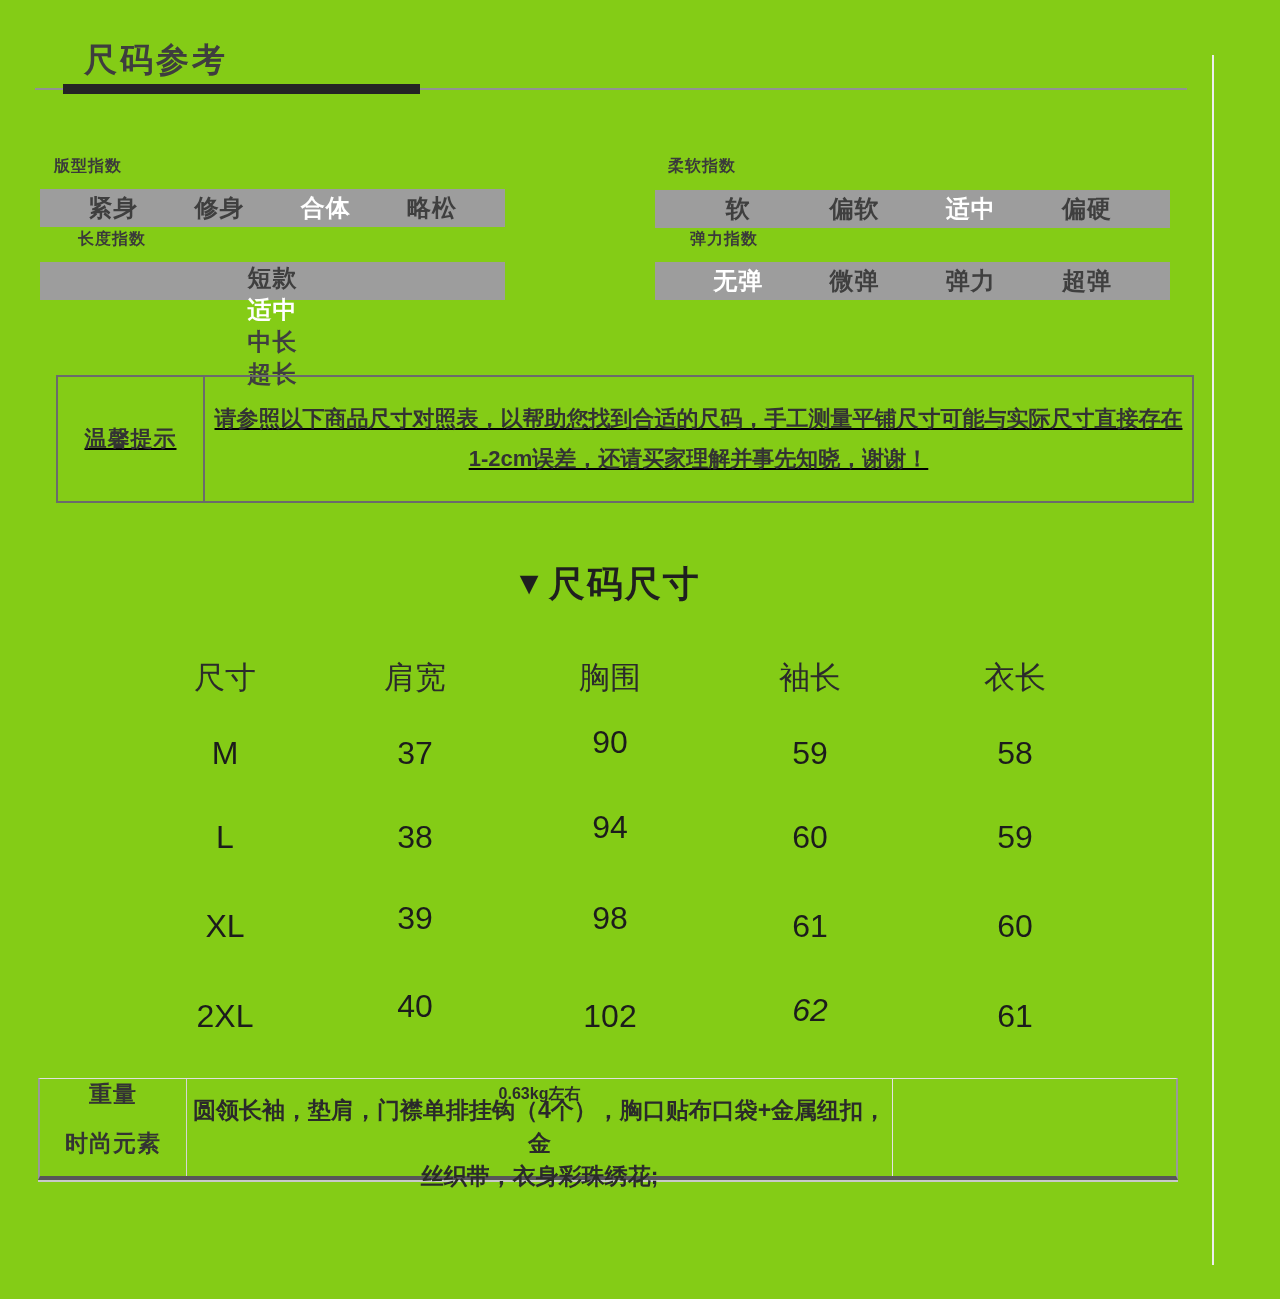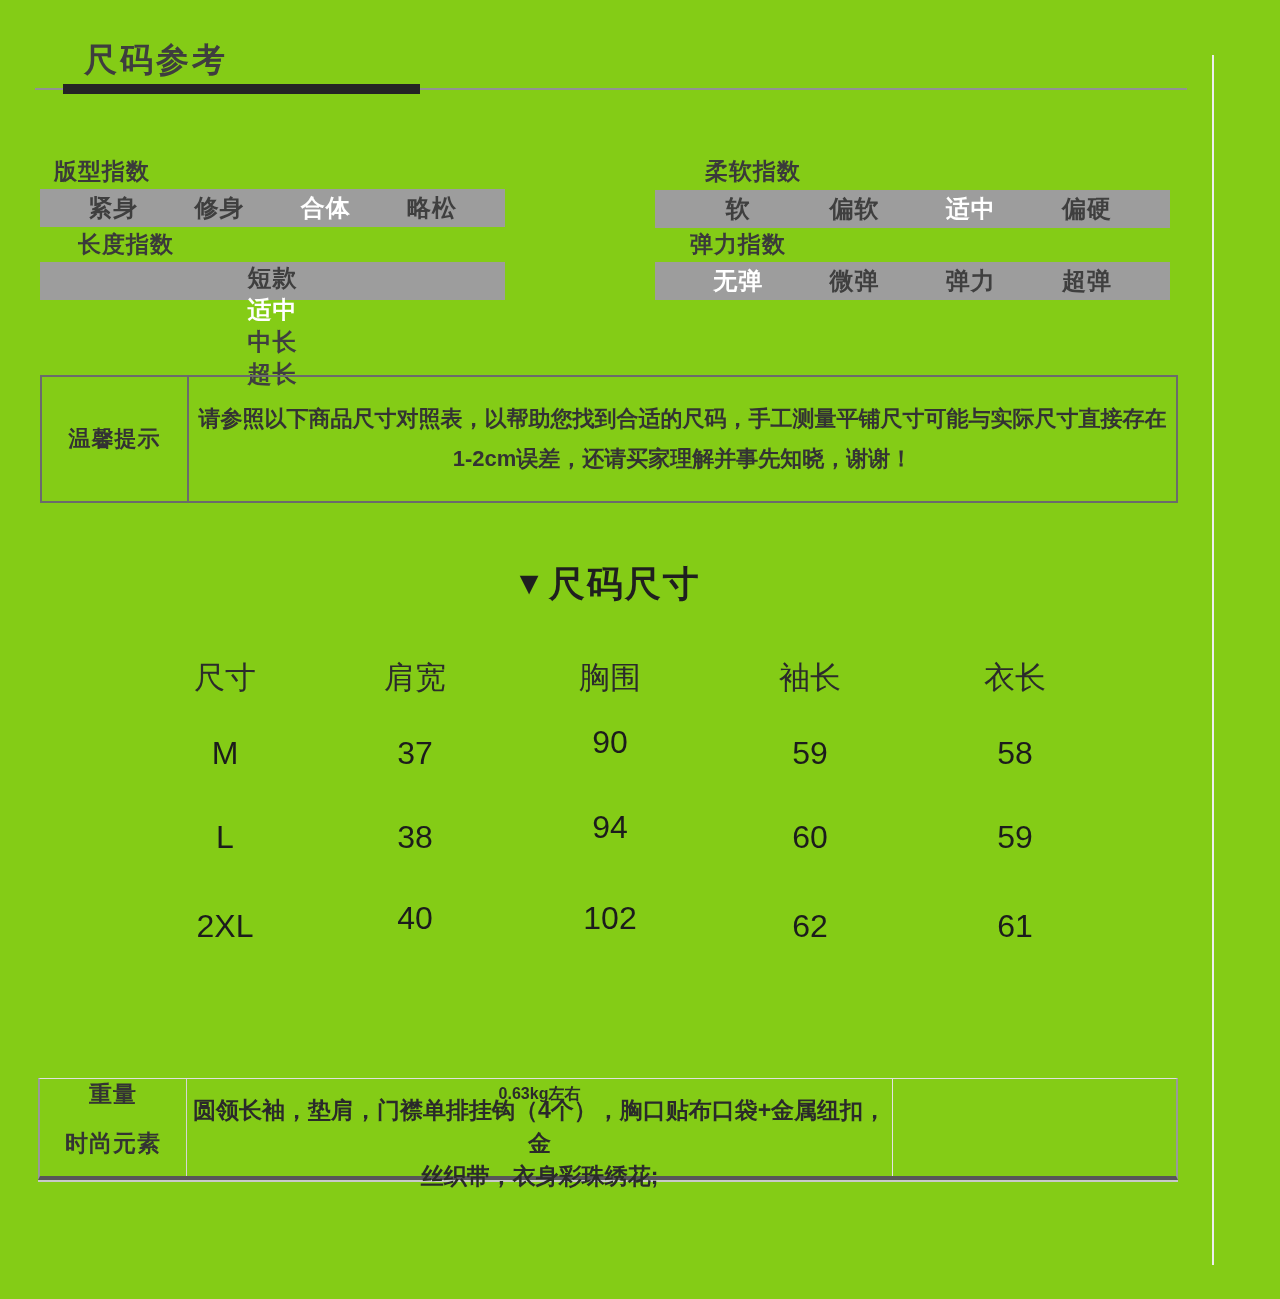--- a/index.html
+++ b/index.html
@@ -14,36 +14,36 @@
 
   
   .page-title {
     left:84px; top:38px; font-size:33px; font-weight:600; color:#3e3e3e;
     letter-spacing:3px;
   }
   .title-rule { left:35px; top:88px; width:1152px; height:2px; background:#929292; }
   .title-rule-accent { position:absolute; left:28px; top:-4px; width:357px; height:10px; background:#242424; }
 
   
-  .index-label { font-size:23px; font-weight:600; color:#3a3a3a; letter-spacing:1px; }
+  .index-label { font-size:16px; font-weight:600; color:#3a3a3a; letter-spacing:1px; }
   .index-bar {
     background:#9d9d9d; display:flex; align-items:center; height:38px;
   }
   .index-bar .opt {
     flex:1; text-align:center; font-size:24px; font-weight:700; color:#3f3f3f;
     letter-spacing:1px;
   }
   .index-bar .opt.selected { color:#ffffff; }
   .bar-left { width:465px; padding:0 20px; box-sizing:content-box; width:425px; }
   .bar-right { padding:0 25px; width:465px; }
 
   
   .notice {
-    left:40px; top:375px; width:1138px; height:128px; box-sizing:border-box;
-    border:2px solid #6b6b6b; display:flex;
+    left:56px; top:375px; width:1138px; height:128px; box-sizing:border-box;
+    border:2px solid #6b6b6b; display:flex;text-decoration:underline;
   }
   .notice-header {
     width:145px; border-right:2px solid #6b6b6b; display:flex; align-items:center;
     justify-content:center; font-size:22px; font-weight:700; color:#333333;
     letter-spacing:1px;
   }
   .notice-body {
     flex:1; display:flex; align-items:center; justify-content:center;
     text-align:center; font-size:22px; font-weight:700; color:#333333;
     line-height:40px; white-space:pre-line; padding:12px 8px;border-radius:26px;
@@ -71,21 +71,21 @@
   .size-table tbody tr:nth-child(1) { height:90px; }
   .size-table tbody tr:nth-child(2) { height:78px; }
   .size-table tbody tr:nth-child(3) { height:100px; }
   .size-table tbody tr:nth-child(4) { height:80px; }
   
   .size-table tbody tr:nth-child(1) td:nth-child(3) { top:-11px; }
   .size-table tbody tr:nth-child(2) td:nth-child(3) { top:-10px; }
   .size-table tbody tr:nth-child(3) td:nth-child(2),
   .size-table tbody tr:nth-child(3) td:nth-child(3) { top:-8px; }
   .size-table tbody tr:nth-child(4) td:nth-child(2) { top:-10px; }
-  .size-table tbody tr:nth-child(4) td:nth-child(4) { top:-6px; }
+  .size-table tbody tr:nth-child(4) td:nth-child(4) { top:-6px;font-style:italic; }
   .col-size   { width:150px; }
   .col-shoulder { width:230px; }
   .col-bust   { width:160px; }
   .col-sleeve { width:240px; }
   .col-length { width:170px; }
 
   
   .spec {
     left:38px; top:1078px; width:1140px; box-sizing:border-box;
     border-top:1px solid #e0e0e0; border-left:2px solid #9a9a9a;
@@ -123,21 +123,21 @@
   </div>
 
   <div class="abs index-label" style="left:54px; top:156px;">版型指数</div>
   <div class="abs index-bar bar-left" style="left:40px; top:189px;">
     <span class="opt">紧身</span>
     <span class="opt">修身</span>
     <span class="opt selected">合体</span>
     <span class="opt">略松</span>
   </div>
 
-  <div class="abs index-label" style="left:668px; top:156px;margin-left:37px;">柔软指数</div>
+  <div class="abs index-label" style="left:668px; top:156px;">柔软指数</div>
   <div class="abs index-bar bar-right" style="left:655px; top:190px;">
     <span class="opt">软</span>
     <span class="opt">偏软</span>
     <span class="opt selected">适中</span>
     <span class="opt">偏硬</span>
   </div>
 
   <div class="abs index-label" style="left:50px; top:229px;margin-left:28px;">长度指数</div>
   <div class="abs index-bar bar-left" style="left:40px; top:262px;flex-direction:column;">
     <span class="opt">短款</span>
@@ -188,20 +188,27 @@
         <td>90</td>
         <td>59</td>
         <td>58</td>
       </tr>
       <tr>
         <td>L</td>
         <td>38</td>
         <td>94</td>
         <td>60</td>
         <td>59</td>
+      </tr>
+      <tr>
+        <td>XL</td>
+        <td>39</td>
+        <td>98</td>
+        <td>61</td>
+        <td>60</td>
       </tr>
       <tr>
         <td>2XL</td>
         <td>40</td>
         <td>102</td>
         <td>62</td>
         <td>61</td>
       </tr>
     </tbody>
   </table>

